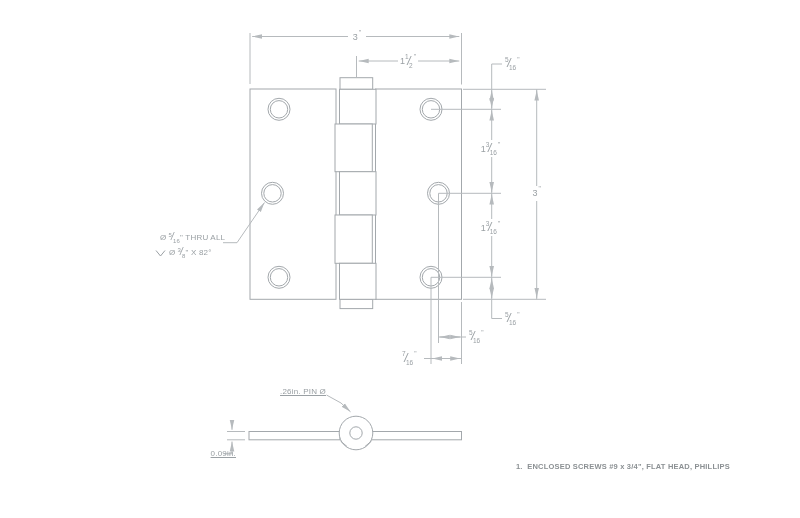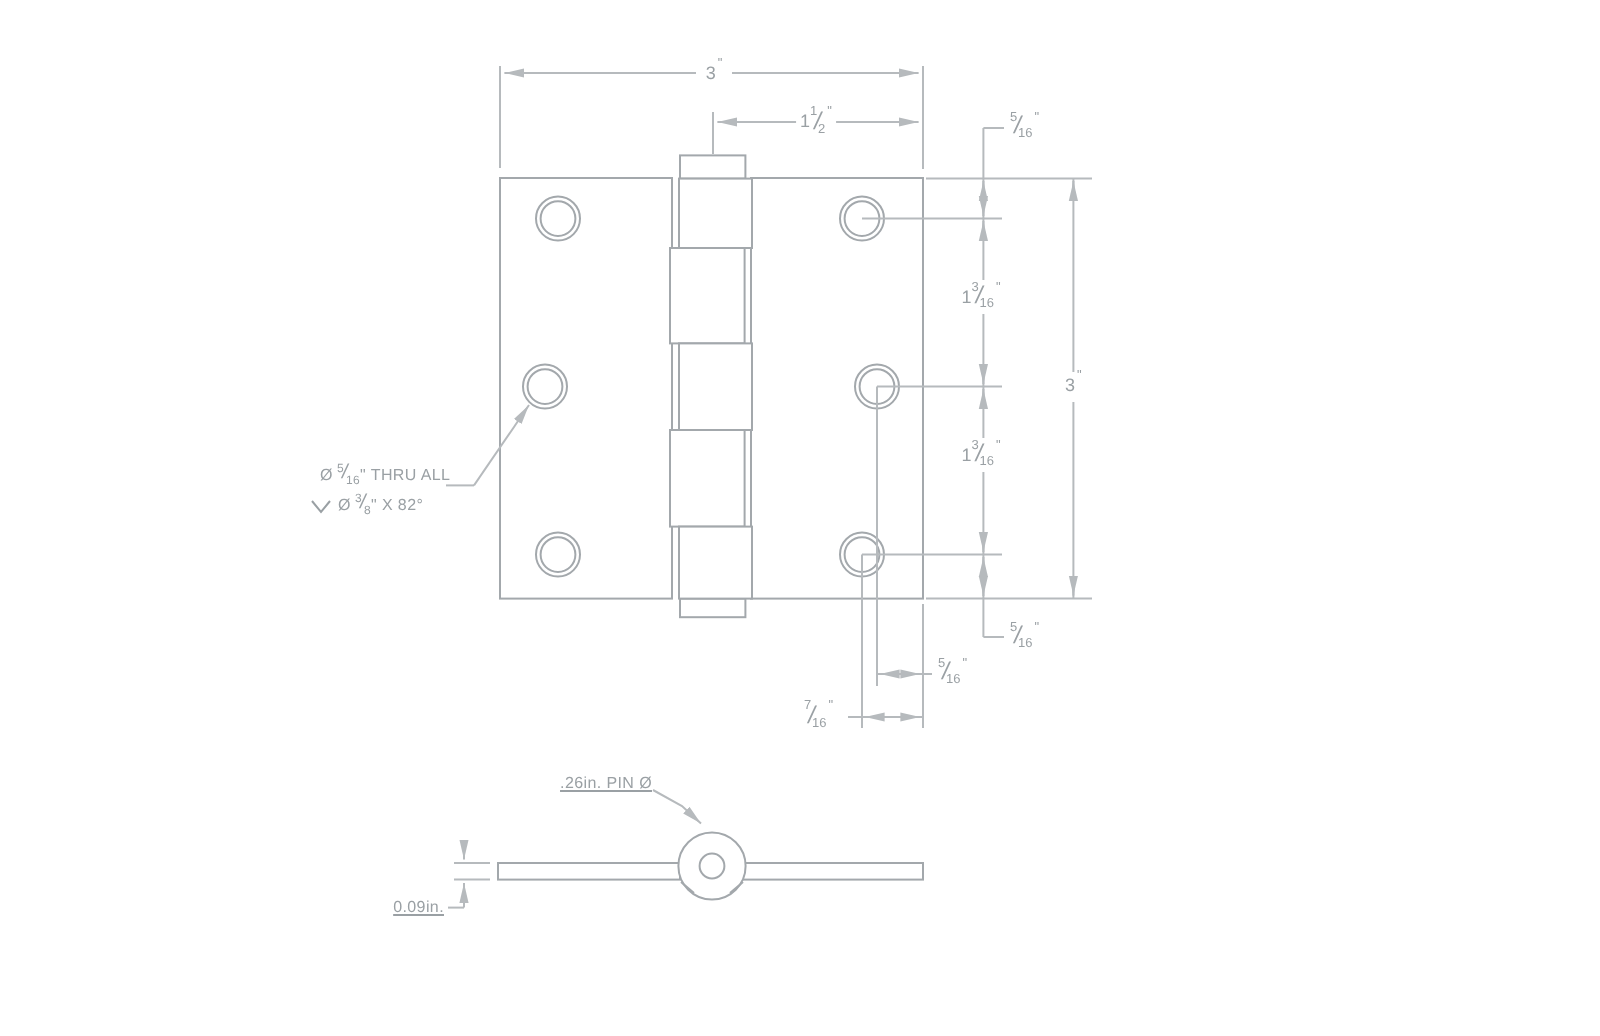--- a/index.html
+++ b/index.html
@@ -233,20 +233,21 @@
     <span class="sp">Ø </span>
       <span class="fn">3</span>
       <span class="fsl">/</span>
       <span class="fd">8</span>
       <span>" X 82°</span>
   </div>
 
   <div class="slabel ralign" style="left:326px;top:392px;text-decoration:underline;">
     <span>.26in. PIN Ø</span>
   </div>
-  <div class="slabel ralign" style="left:222px;top:453.5px;text-decoration:underline;">
+  <div class="slabel ralign" style="left:236px;top:453.5px;text-decoration:underline;">
     <span>0.09in.</span>
   </div>
 
   <div class="notes" style="left:516px;top:442px;">
+    <div>1.  ENCLOSED SCREWS #9 x 3/4", FLAT HEAD, PHILLIPS</div>
   </div>
 
 </div>
 
 </body></html>

